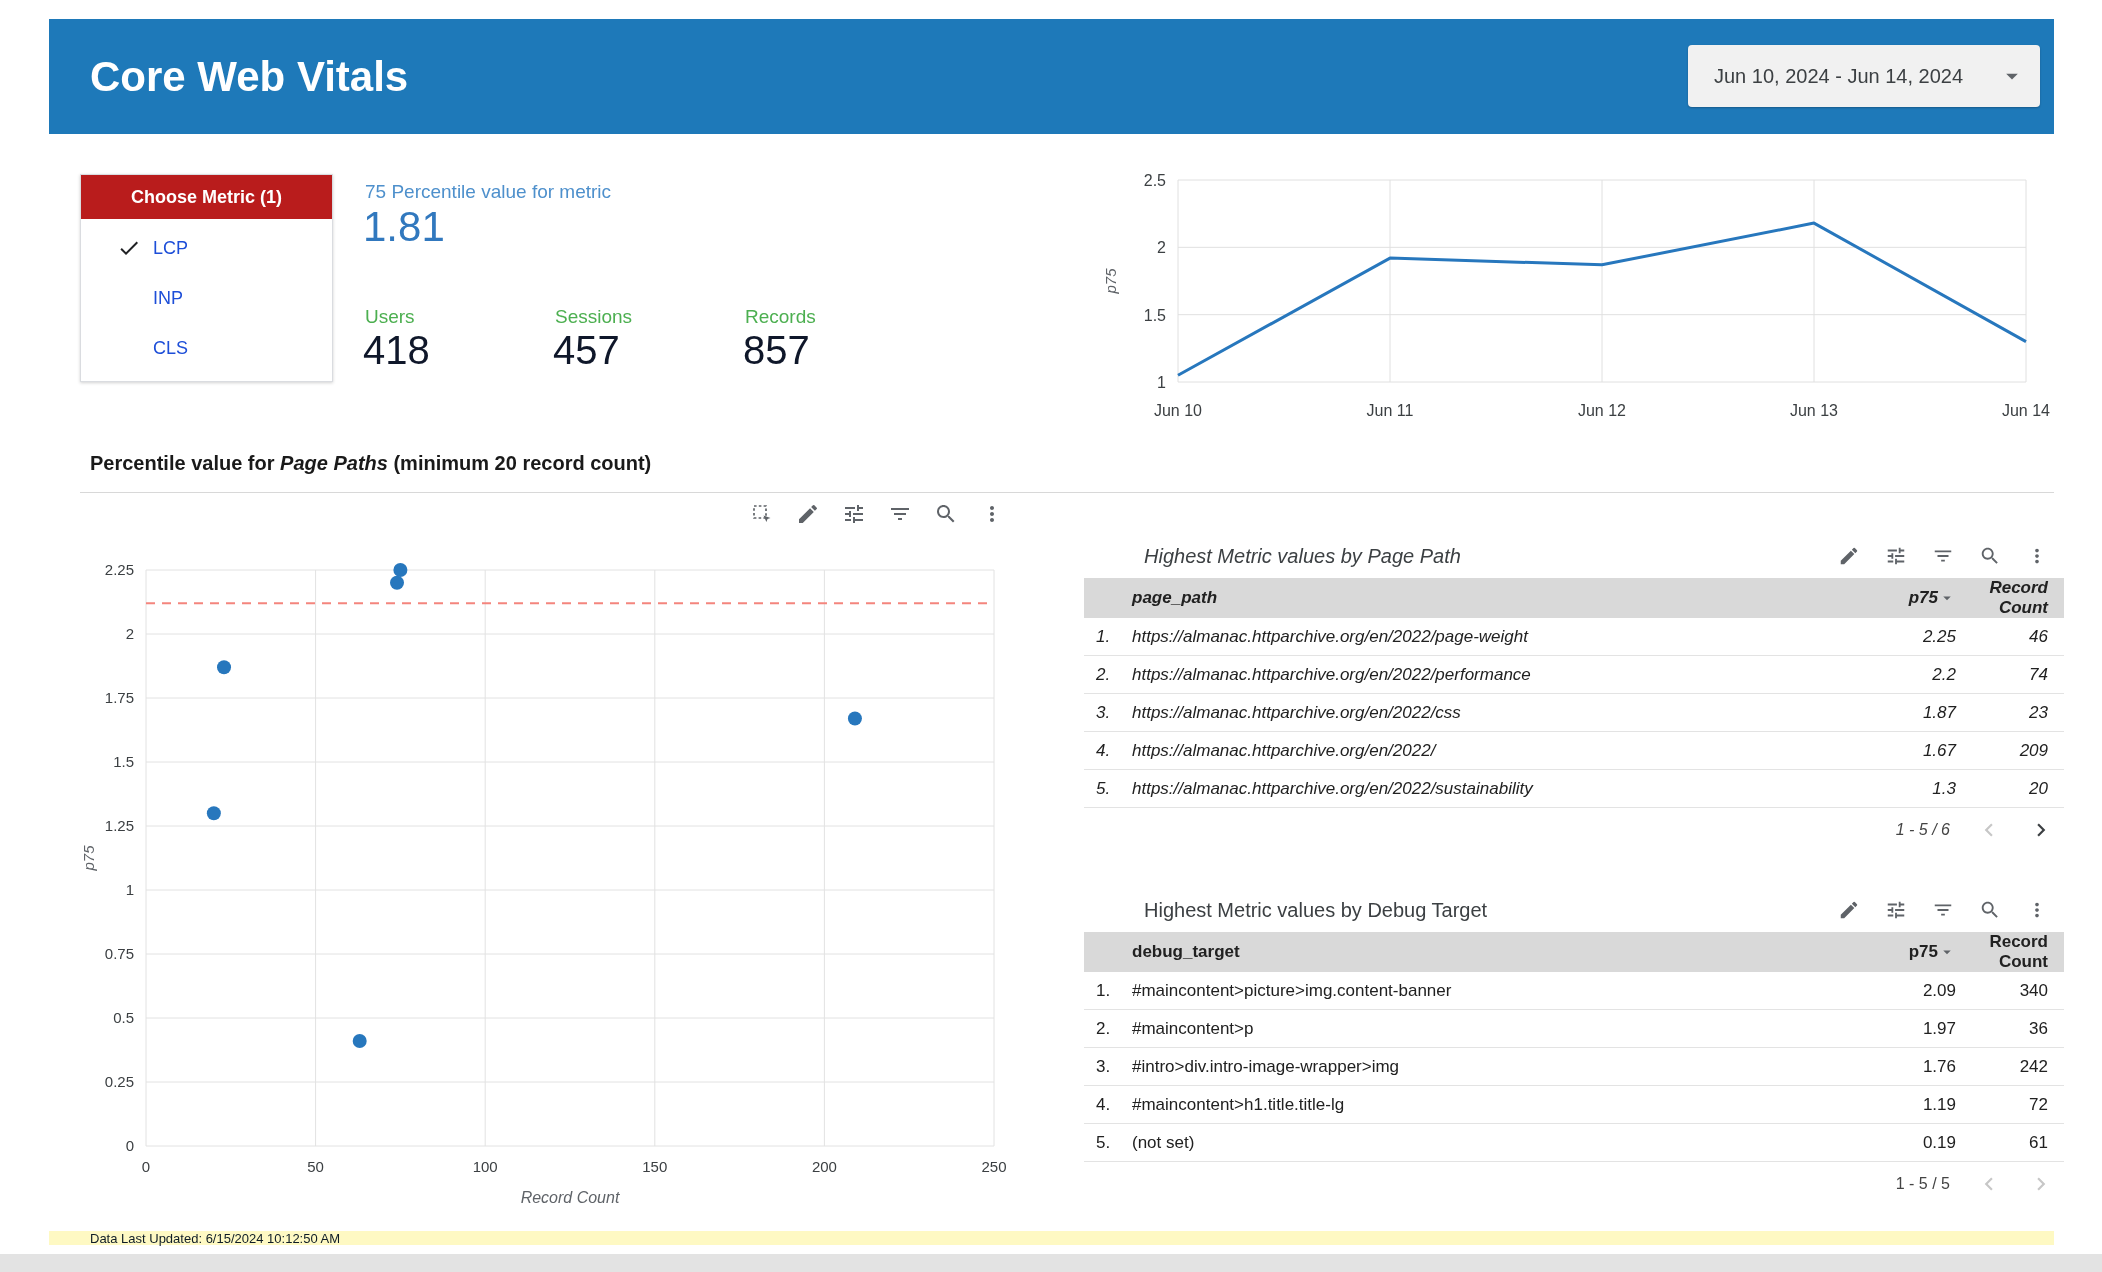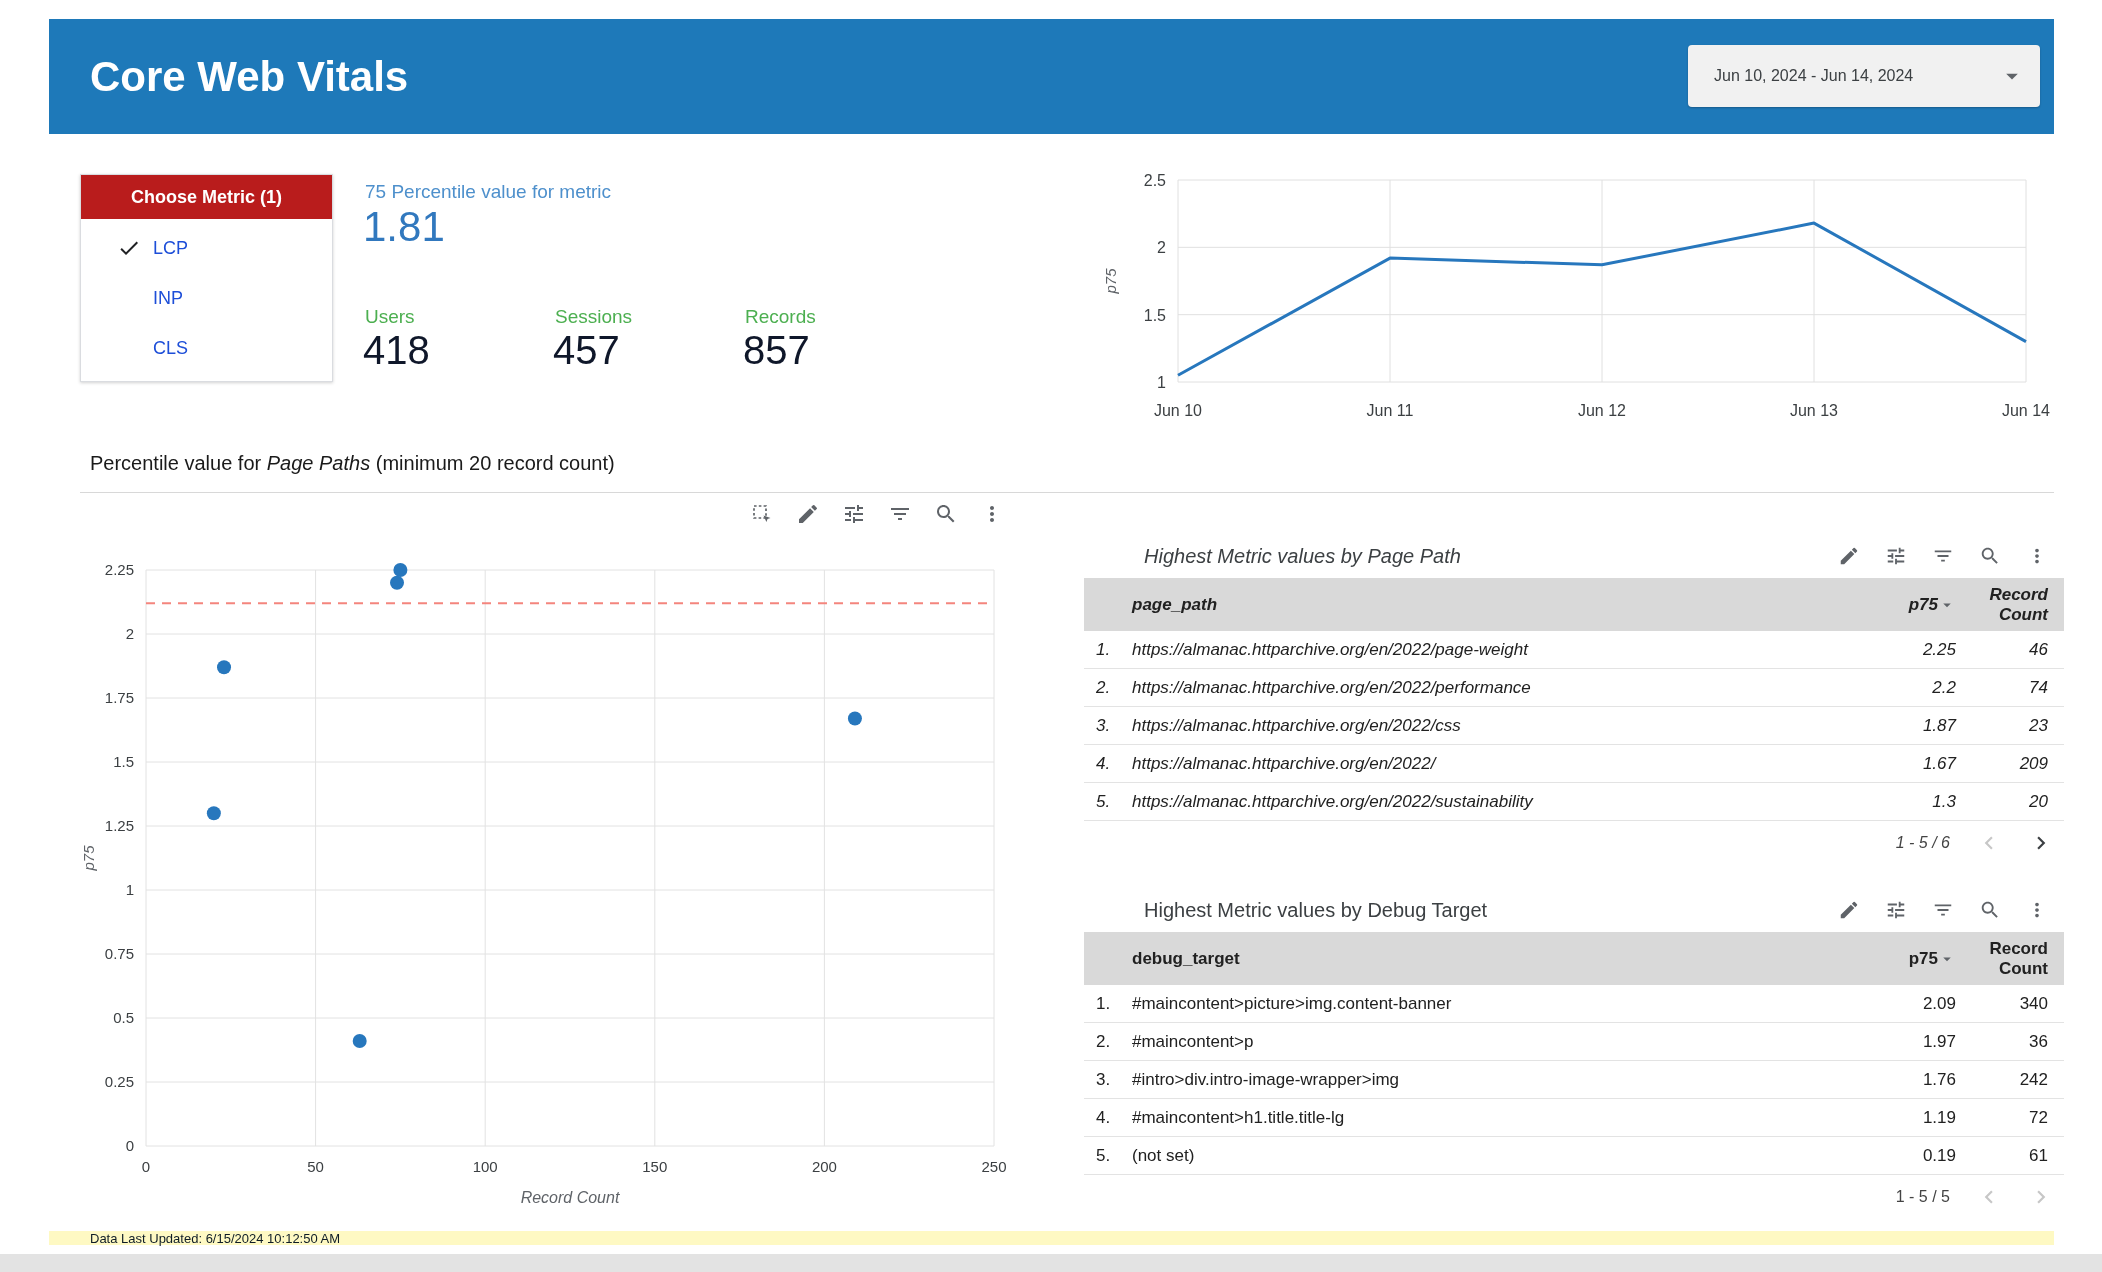--- a/index.html
+++ b/index.html
@@ -16,21 +16,21 @@
     position: absolute; left: 49px; top: 19px; width: 2005px; height: 115px;
     background: #1e79b9; display: flex; align-items: center;
   }
   .page-title {
     margin: 0 0 0 41px; color: #ffffff; font-size: 42px; font-weight: 700;
   }
   .date-control {
     position: absolute; right: 14px; top: 26px; width: 352px; height: 62px;
     background: #f1f1f1; border-radius: 4px; box-sizing: border-box;
     display: flex; align-items: center; justify-content: space-between;
-    padding: 0 14px 0 26px; color: #3c4043; font-size: 16px;
+    padding: 0 14px 0 26px; color: #3c4043; font-size: 20px;
     box-shadow: 0 1px 2px rgba(0,0,0,.25); cursor: pointer;
   }
   
   .metric-selector {
     position: absolute; left: 80px; top: 174px; width: 251px;
     background: #fff; border: 1px solid #dadce0;
     box-shadow: 0 1px 3px rgba(0,0,0,.18);
   }
   .metric-header {
     height: 44px; background: #b91c1c; color: #fff; font-weight: 700; font-size: 18px;
@@ -42,40 +42,40 @@
   .metric-label { margin-left: 12px; font-size: 18px; color: #1d4ed8; }
   
   .sc { position: absolute; line-height: 1; }
   .sc-label-blue { font-size: 19px; color: #4e90cc; }
   .sc-value-blue { font-size: 42px; color: #3178be; }
   .sc-label-green { font-size: 19px; color: #4caf50; }
   .sc-value-green { font-size: 40px; color: #0f172a; }
   
   .section-title {
     position: absolute; left: 90px; top: 452px;
-    font-size: 20px; font-weight: 400; color: #1a1a1a; text-align: center;
+    font-size: 20px; font-weight: 700; color: #1a1a1a; text-align: center;
   }
   .section-title .em { font-style: italic; }
   .divider { position: absolute; left: 80px; top: 492px; width: 1974px; height: 1px; background: #d8d8d8; }
   
   .chart-toolbar { position: absolute; left: 750px; top: 502px; display: flex; gap: 22px; }
   .card-toolbar { display: flex; gap: 25px; margin-right: 16px; }
   .icon-btn { display: inline-flex; cursor: pointer; }
   
   #timeseries-chart { position: absolute; left: 1100px; top: 158px; }
   #scatter-chart { position: absolute; left: 80px; top: 535px; }
   svg text { font-family: "Liberation Sans", sans-serif; }
   
   .table-card { position: absolute; left: 1084px; width: 980px; }
   #table-0 { top: 534px; font-style: italic; }
   #table-1 { top: 888px; }
   .table-head { display: flex; align-items: center; justify-content: space-between; height: 44px; }
   .table-title { margin-left: 60px; font-size: 20px; color: #3c4043; }
   .thead {
-    display: flex; align-items: center; height: 53px; background: #d9d9d9;
+    display: flex; align-items: center; height: 40px; background: #d9d9d9;
     padding: 0 16px 0 12px; box-sizing: border-box;
     font-weight: 700; font-size: 17px; color: #212121;
   }
   .trow {
     display: flex; align-items: center; height: 38px;
     padding: 0 16px 0 12px; box-sizing: border-box;
     border-bottom: 1px solid #e3e3e3; font-size: 17px; color: #212121;
     cursor: default;
   }
   .col-idx { width: 26px; }

